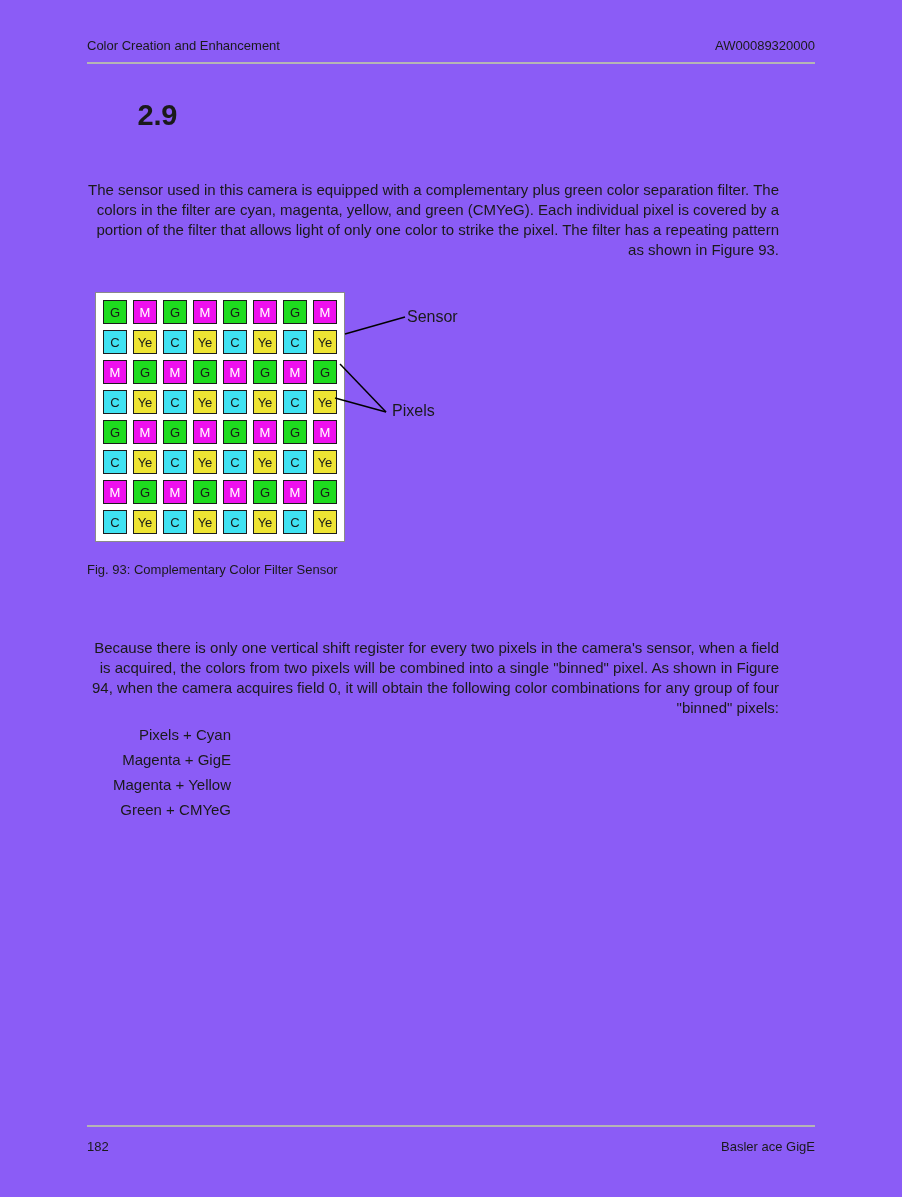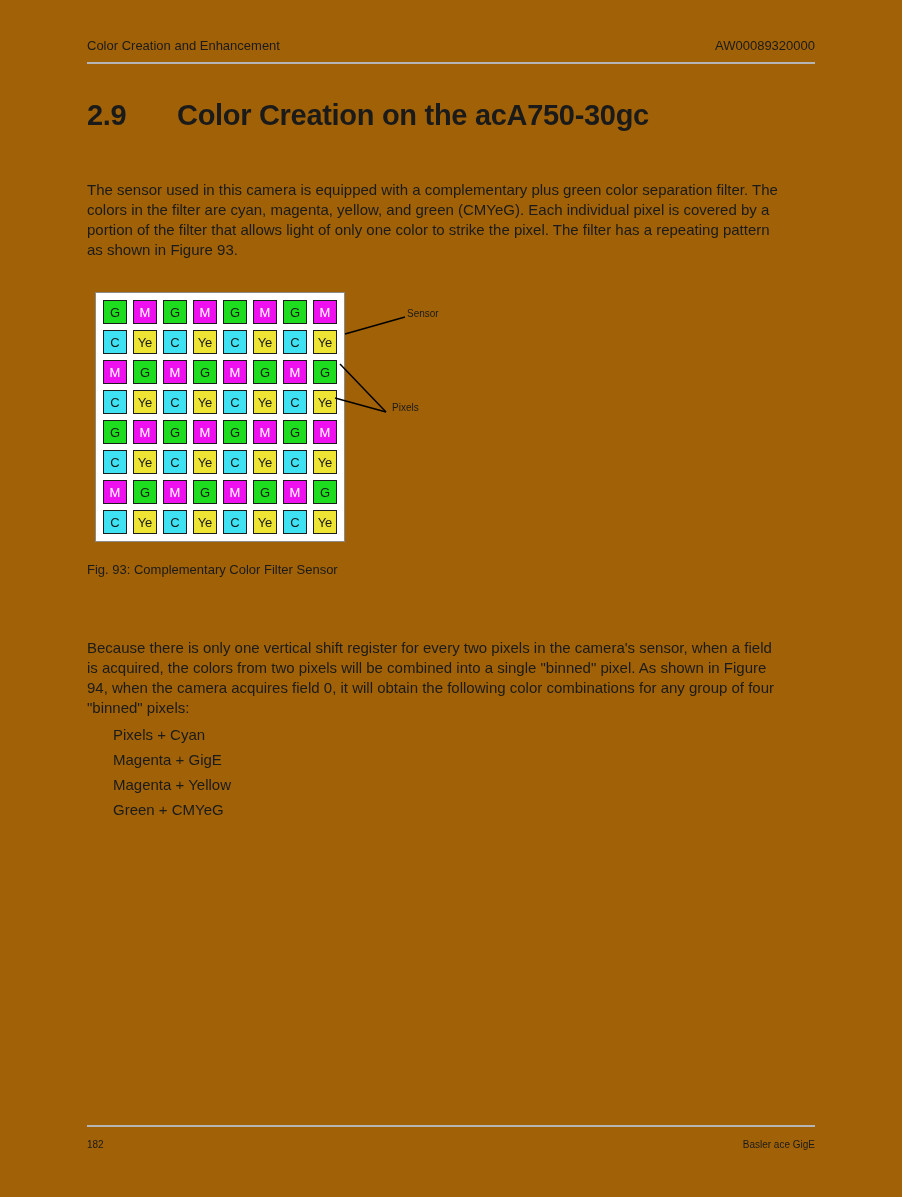--- a/index.html
+++ b/index.html
@@ -1,24 +1,25 @@
 <!DOCTYPE html>
 <html><head>
 <meta charset="utf-8">
 <style>
   html,body{margin:0;padding:0;background:#fff;}
   .page{
     position:relative;
     width:902px;height:1197px;
-    background:#a16207;
+    background:#8b5cf6;
     box-sizing:border-box;
     outline:1px solid #e2e2e2;
     font-family:"Liberation Sans","DejaVu Sans",sans-serif;
     color:#1a1a1a;
     overflow:hidden;
+    text-align:right;
   }
   .header{
     position:absolute;top:38px;left:87px;right:87px;
     display:flex;justify-content:space-between;
     font-size:13px;
     padding-bottom:9px;
     border-bottom:2px solid #b5b5b5;
   }
   .section-title{
     position:absolute;top:99px;left:87px;right:87px;
@@ -53,57 +54,56 @@
     border:1px solid #1c1c1c;
     display:flex;align-items:center;justify-content:center;
     font-size:13px;
   }
   .annot-lines{
     position:absolute;left:0;top:0;
     pointer-events:none;
   }
   .fig-label{
     position:absolute;
-    font-size:10px;
+    font-size:16px;
   }
   .label-sensor{left:320px;top:16px;}
   .label-pixels{left:305px;top:110px;}
   .caption{
     position:absolute;top:562px;left:87px;
     margin:0;
     font-size:13px;
   }
   .combo-list{
     position:absolute;top:727px;left:113px;
     margin:0;padding:0;
     list-style:none;
     font-size:15px;
   }
   .combo-list li{margin-bottom:10px;line-height:15px;}
   .footer{
     position:absolute;top:1125px;left:87px;right:87px;
     border-top:2px solid #b5b5b5;
     padding-top:12px;
     display:flex;justify-content:space-between;
-    font-size:10px;
+    font-size:13px;
   }
 </style>
 </head>
 <body>
 
 <div class="page">
 
   <div class="header">
     <span>Color Creation and Enhancement</span>
     <span>AW00089320000</span>
   </div>
 
   <h1 class="section-title">
     <span class="sec-num">2.9</span>
-    <span>Color Creation on the acA750-30gc</span>
   </h1>
 
   <p class="body-text para1">The sensor used in this camera is equipped with a complementary plus green color separation filter. The colors in the filter are cyan, magenta, yellow, and green (CMYeG). Each individual pixel is covered by a portion of the filter that allows light of only one color to strike the pixel. The filter has a repeating pattern as shown in Figure 93.</p>
 
   <div class="figure-area">
     <div class="filter-grid-box">
         <div class="cell" style="background: rgb(30, 220, 30); color: rgb(26, 26, 26);">G</div>
         <div class="cell" style="background: rgb(238, 16, 238); color: rgb(255, 255, 255);">M</div>
         <div class="cell" style="background: rgb(30, 220, 30); color: rgb(26, 26, 26);">G</div>
         <div class="cell" style="background: rgb(238, 16, 238); color: rgb(255, 255, 255);">M</div>

